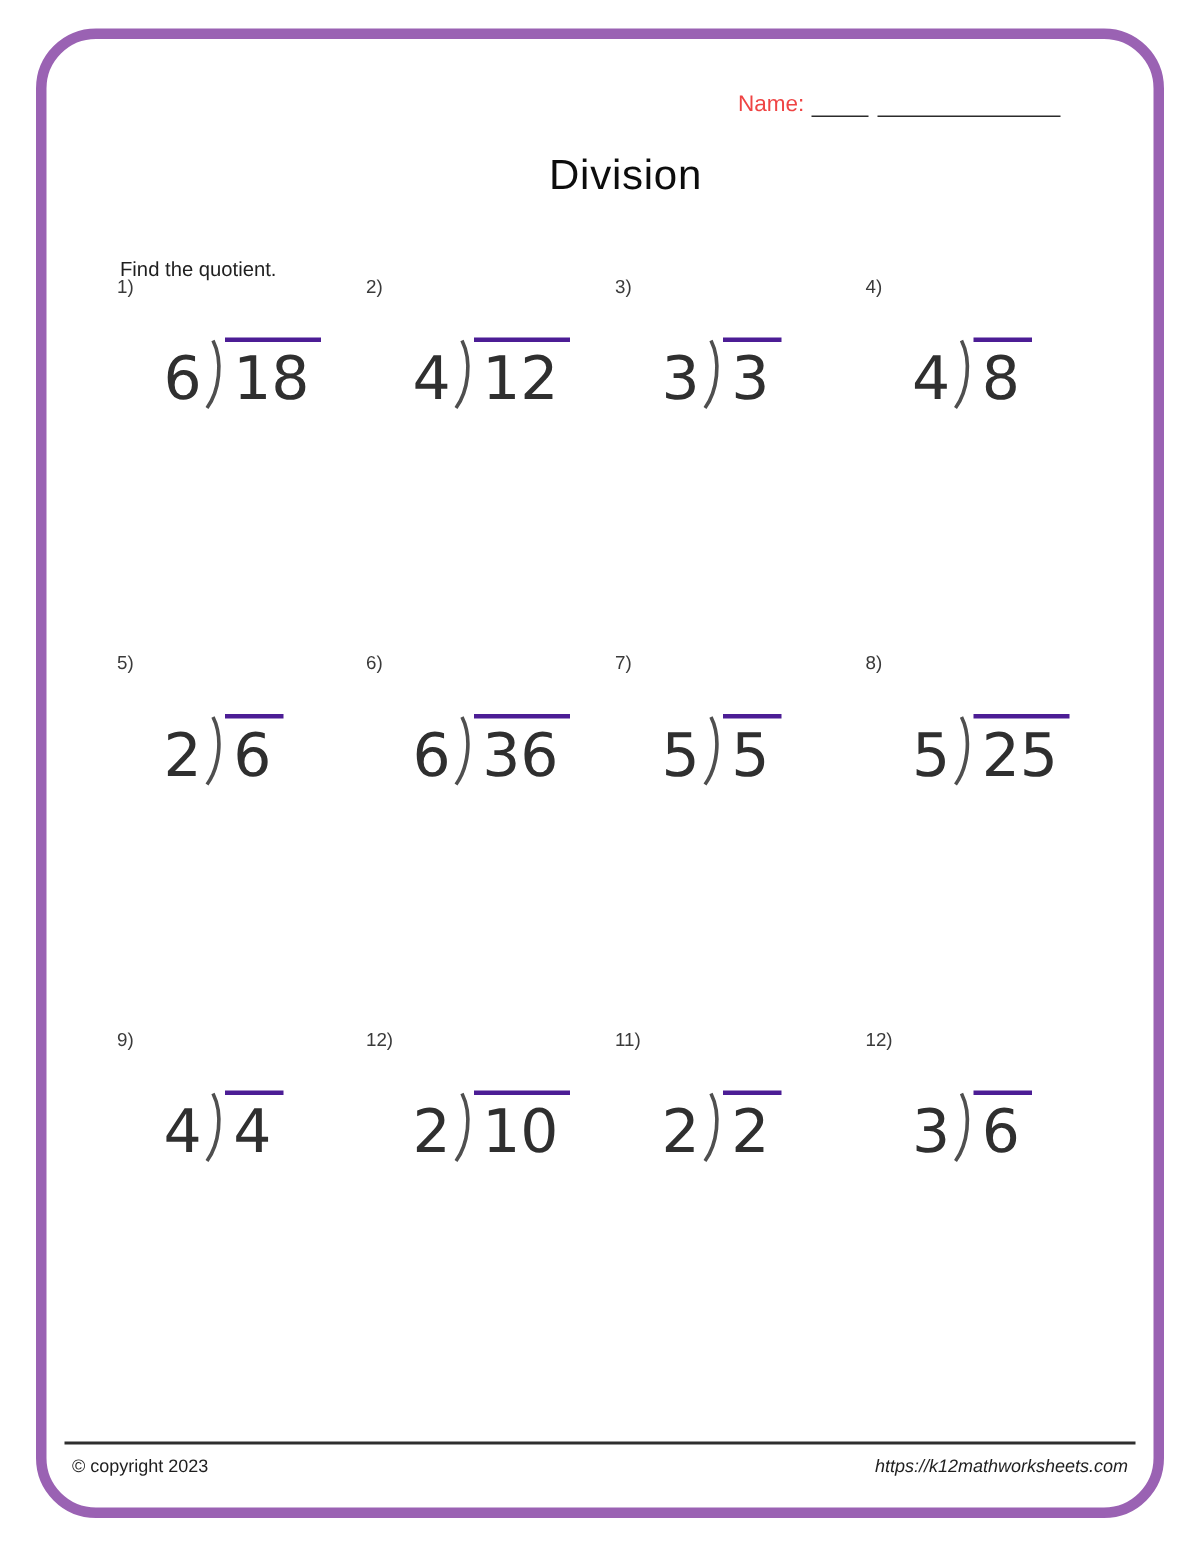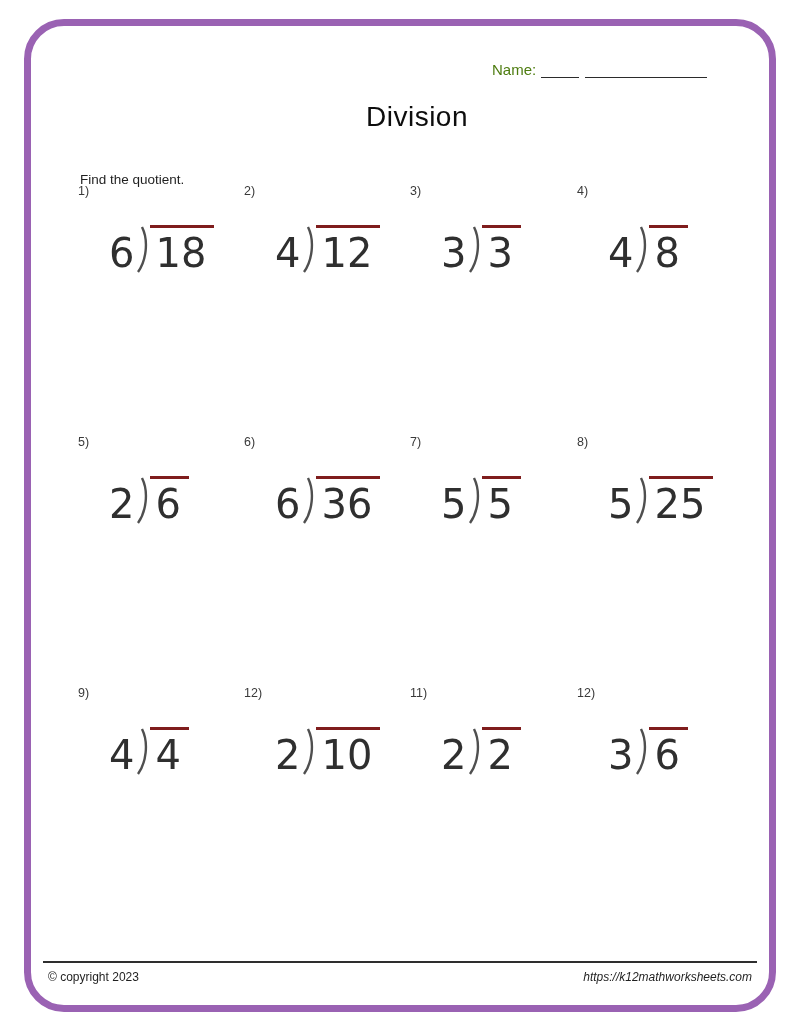--- a/index.html
+++ b/index.html
@@ -5,21 +5,21 @@
   html,body{margin:0;padding:0;}
   body{
     width:800px;height:1035px;position:relative;background:#ffffff;
     font-family:"Liberation Sans",sans-serif;color:#2b2b2b;overflow:hidden;
   }
   .border-frame{
     position:absolute;left:24px;top:19px;right:24px;bottom:23px;
     border:7px solid #9a62b3;border-radius:40px;pointer-events:none;
   }
   .name-row{
-    position:absolute;top:61px;left:492px;font-size:15px;color:#4d7c0f;
+    position:absolute;top:61px;left:492px;font-size:15px;color:#ef4444;
     display:flex;align-items:flex-end;
   }
   .nline{display:inline-block;border-bottom:1.8px solid #2b2b2b;height:15px;}
   .nline-short{width:38px;margin-left:5px;}
   .nline-long{width:122px;margin-left:6px;}
   .title{
     position:absolute;top:101px;left:17px;width:100%;text-align:center;
     font-size:28px;font-weight:normal;color:#0d0d0d;letter-spacing:0.5px;
   }
   .instruction{position:absolute;top:161px;left:80px;font-size:13.5px;color:#1f1f1f;margin-top:11px;}
@@ -31,21 +31,21 @@
   .pnum{font-size:12.5px;color:#3a3a3a;}
   .longdiv{display:flex;align-items:flex-start;margin:27px 0 0 31px;}
   .divisor,.dividend{
     font-size:40px;line-height:44px;color:#2f2f2f;
     font-family:"DejaVu Sans",sans-serif;font-weight:400;
   }
   .divisor{padding-top:6px;}
   .bracket{display:block;margin-left:2px;}
   .bracket svg{display:block;}
   .dividend{
-    border-top:3px solid #7f1d1d;padding:3px 8px 0 5px;
+    border-top:3px solid #4c1d95;padding:3px 8px 0 5px;
   }
   .footer-line{
     position:absolute;left:43px;right:43px;top:961px;
     border-top:2px solid #2e2e2e;
   }
   .footer{
     position:absolute;left:48px;right:48px;top:970px;
     display:flex;justify-content:space-between;align-items:center;
     font-size:12px;color:#1f1f1f;
   }

